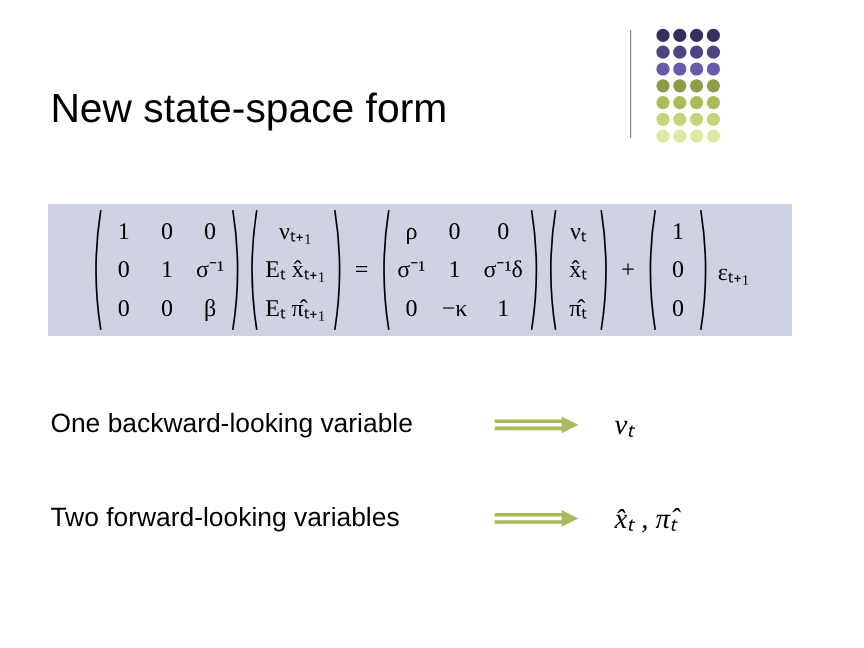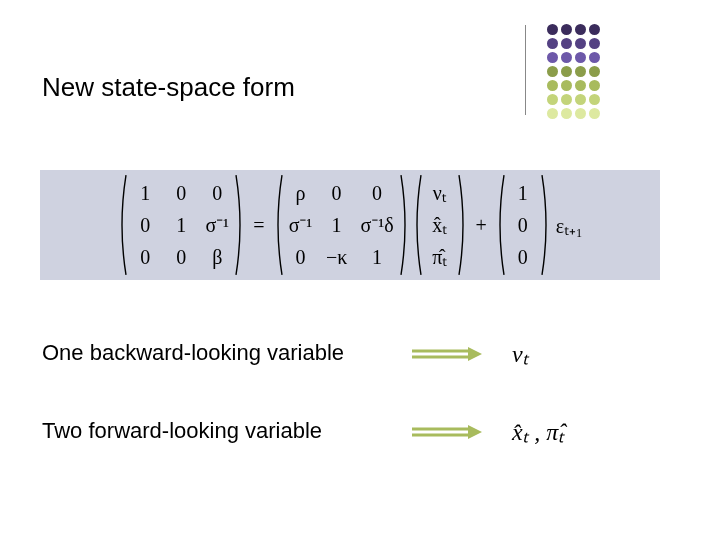--- a/index.html
+++ b/index.html
@@ -9,21 +9,21 @@
     height: 540px;
     background: #ffffff;
     font-family: Arial, Helvetica, sans-serif;
     position: relative;
     overflow: hidden;
   }
   .title {
     position: absolute;
     top: 72px;
     left: 42px;
-    font-size: 26px;
+    font-size: 34px;
     font-weight: 400;
     color: #000;
   }
   .divider {
     position: absolute;
     top: 25px;
     left: 525px;
     width: 1px;
     height: 90px;
     background: #888;
@@ -180,20 +180,37 @@
         <span class="mcell">σ⁻¹</span>
         <span class="mcell">β</span>
       </span>
       <span class="paren">
           <svg viewBox="0 0 10 100" preserveAspectRatio="none">
             <path d="M1 2 Q9 50 1 98" stroke="#000" stroke-width="1.4" fill="none"></path>
           </svg>
         </span>
     </span>
 
+    <span class="chart-matrix">
+      <span class="paren">
+          <svg viewBox="0 0 10 100" preserveAspectRatio="none">
+            <path d="M9 2 Q1 50 9 98" stroke="#000" stroke-width="1.4" fill="none"></path>
+          </svg>
+        </span>
+      <span class="mcol">
+        <span class="mcell">νₜ₊₁</span>
+        <span class="mcell">Eₜ x̂ₜ₊₁</span>
+        <span class="mcell">Eₜ π̂ₜ₊₁</span>
+      </span>
+      <span class="paren">
+          <svg viewBox="0 0 10 100" preserveAspectRatio="none">
+            <path d="M1 2 Q9 50 1 98" stroke="#000" stroke-width="1.4" fill="none"></path>
+          </svg>
+        </span>
+    </span>
     <span style="padding:0 6px;">=</span>
 
     <span class="chart-matrix">
       <span class="paren">
           <svg viewBox="0 0 10 100" preserveAspectRatio="none">
             <path d="M9 2 Q1 50 9 98" stroke="#000" stroke-width="1.4" fill="none"></path>
           </svg>
         </span>
       <span class="mcol">
         <span class="mcell">ρ</span>
@@ -263,21 +280,21 @@
 <div class="arrow" style="top:347px; left:412px;">
   <svg viewBox="0 0 70 14">
       <line x1="0" y1="4" x2="58" y2="4" stroke="#a8bb5d" stroke-width="3"></line>
       <line x1="0" y1="10" x2="58" y2="10" stroke="#a8bb5d" stroke-width="3"></line>
       <polygon points="56,0 70,7 56,14" fill="#a8bb5d"></polygon>
     </svg>
 </div>
 <div class="varlabel" style="top:336px; left:512px;">νₜ</div>
 
 <div class="line-row row2">
-  <span>Two forward-looking variable</span>
+  <span>Two forward-looking variables</span>
 </div>
 <div class="arrow" style="top:425px; left:412px;">
   <svg viewBox="0 0 70 14">
       <line x1="0" y1="4" x2="58" y2="4" stroke="#a8bb5d" stroke-width="3"></line>
       <line x1="0" y1="10" x2="58" y2="10" stroke="#a8bb5d" stroke-width="3"></line>
       <polygon points="56,0 70,7 56,14" fill="#a8bb5d"></polygon>
     </svg>
 </div>
 <div class="varlabel" style="top:414px; left:512px;">x̂ₜ , π̂ₜ</div>
 

